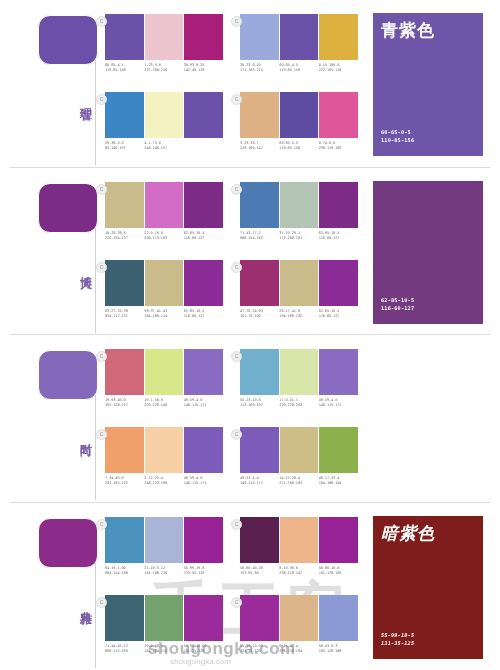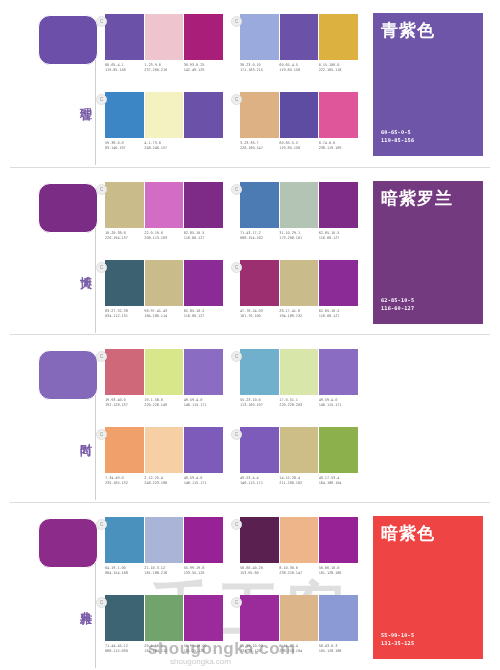--- a/index.html
+++ b/index.html
@@ -290,21 +290,20 @@
             <span>26-17-41-8</span>
             <span>194-189-132</span>
           </div>
         <div class="cd">
             <span>62-85-10-5</span>
             <span>116-60-127</span>
           </div>
       </div>
     </div>
     <div class="feature" style="background: rgb(116, 58, 127);">
-      <div class="ftitle">暗紫罗兰</div>
       <div class="fcodes">
         <span>62-85-10-5</span>
         <span>116-60-127</span>
       </div>
     </div>
     <div class="sep"></div>
   </div>
     <div class="section" style="top: 335px; position: absolute;">
     <div class="moodwrap">
       <div class="chip" style="background: rgb(132, 105, 187);"></div>
@@ -488,21 +487,21 @@
         <div class="cd">
             <span>0-11-23-4</span>
             <span>238-218-184</span>
           </div>
         <div class="cd">
             <span>50-43-0-3</span>
             <span>105-128-188</span>
           </div>
       </div>
     </div>
-    <div class="feature" style="background: #ef4444;">
+    <div class="feature" style="background: #7f1d1d; font-style: italic;">
       <div class="ftitle">暗紫色</div>
       <div class="fcodes">
         <span>55-99-10-5</span>
         <span>131-35-125</span>
       </div>
     </div>
 
   </div>
   </div>
 

